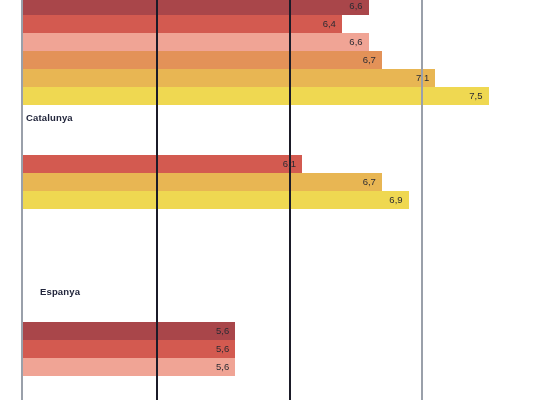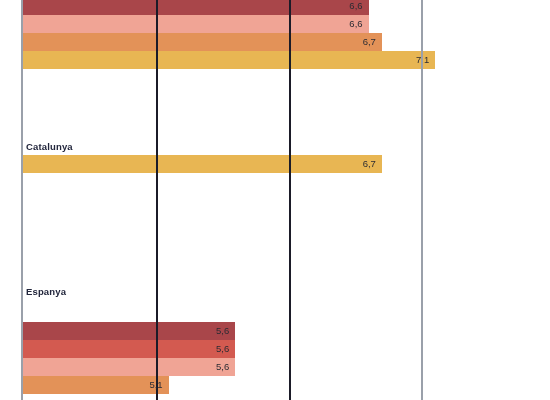--- a/index.html
+++ b/index.html
@@ -83,53 +83,65 @@
   <div class="gridline" style="left:289px;"></div>
   <div class="gridline light" style="left:421px;"></div>
 
   <div id="groups-container">
       <div class="bars" style="top: -3px;">
         <div class="bar-row">
           <div class="bar" style="width: 346.58px; background: rgb(169, 70, 74);"></div>
           <div class="bar-value" style="left: 334.58px; width: 28px;">6,6</div>
         </div>
         <div class="bar-row">
+          <div class="bar" style="width: 319.92px; background: rgb(211, 90, 80);"></div>
+          <div class="bar-value" style="left: 307.92px; width: 28px;">6,4</div>
+        </div>
+        <div class="bar-row">
           <div class="bar" style="width: 346.58px; background: rgb(240, 164, 149);"></div>
           <div class="bar-value" style="left: 334.58px; width: 28px;">6,6</div>
         </div>
         <div class="bar-row">
           <div class="bar" style="width: 359.91px; background: rgb(227, 146, 88);"></div>
           <div class="bar-value" style="left: 347.91px; width: 28px;">6,7</div>
         </div>
         <div class="bar-row">
           <div class="bar" style="width: 413.23px; background: rgb(232, 182, 83);"></div>
           <div class="bar-value" style="left: 401.23px; width: 28px;">7,1</div>
         </div>
+        <div class="bar-row">
+          <div class="bar" style="width: 466.55px; background: rgb(239, 216, 81);"></div>
+          <div class="bar-value" style="left: 454.55px; width: 28px;">7,5</div>
+        </div>
       </div>
-      <div class="group-label" style="top: 141px;">Catalunya</div>
+      <div class="group-label" style="top: 112px;">Catalunya</div>
       <div class="bars" style="top: 155px;">
+        <div class="bar-row">
+          <div class="bar" style="width: 279.93px; background: rgb(211, 90, 80);"></div>
+          <div class="bar-value" style="left: 267.93px; width: 28px;">6,1</div>
+        </div>
         <div class="bar-row">
           <div class="bar" style="width: 359.91px; background: rgb(232, 182, 83);"></div>
           <div class="bar-value" style="left: 347.91px; width: 28px;">6,7</div>
         </div>
+        <div class="bar-row">
+          <div class="bar" style="width: 386.57px; background: rgb(239, 216, 81);"></div>
+          <div class="bar-value" style="left: 374.57px; width: 28px;">6,9</div>
+        </div>
       </div>
-      <div class="group-label" style="top: 286px;">Espanya</div>
+      <div class="group-label" style="top: 286px; margin-left: 14px;">Espanya</div>
       <div class="bars" style="top: 322px;">
         <div class="bar-row">
           <div class="bar" style="width: 213.28px; background: rgb(169, 70, 74);"></div>
           <div class="bar-value" style="left: 201.28px; width: 28px;">5,6</div>
         </div>
         <div class="bar-row">
           <div class="bar" style="width: 213.28px; background: rgb(211, 90, 80);"></div>
           <div class="bar-value" style="left: 201.28px; width: 28px;">5,6</div>
         </div>
         <div class="bar-row">
           <div class="bar" style="width: 213.28px; background: rgb(240, 164, 149);"></div>
           <div class="bar-value" style="left: 201.28px; width: 28px;">5,6</div>
         </div>
-        <div class="bar-row">
-          <div class="bar" style="width: 146.63px; background: rgb(227, 146, 88);"></div>
-          <div class="bar-value" style="left: 134.63px; width: 28px;">5,1</div>
-        </div>
       </div>
     </div>
 
 </div>
 
 </body></html>

